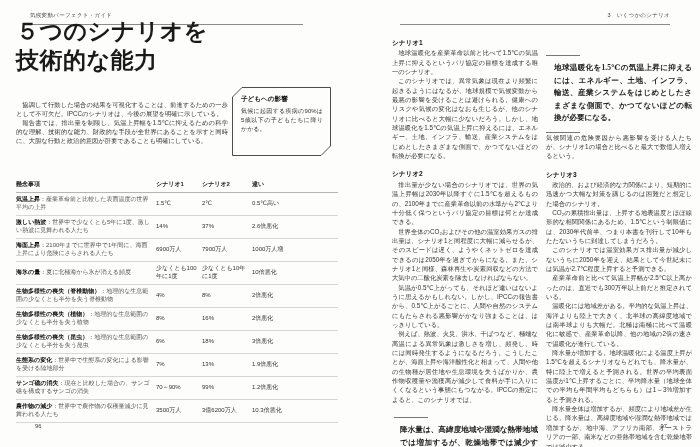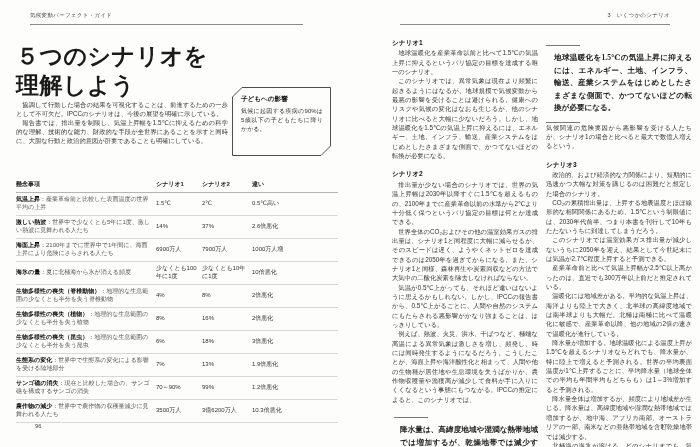--- a/index.html
+++ b/index.html
@@ -14,21 +14,21 @@
 
   
   .running{position:absolute;top:12px;font-size:5.5px;letter-spacing:.3px;color:#444;}
   .running-rule{position:absolute;top:24px;border-top:.7px solid #8a8a8a;}
   #page-left .running{left:30px;}
   #page-left .running-rule{left:30px;width:273px;}
   #page-right .running{right:30px;left:auto;text-align:right;}
   #page-right .running-rule{left:50px;width:270px;}
 
   
-  .title{position:absolute;left:16px;top:42px;font-size:23px;font-weight:bold;
+  .title{position:absolute;left:16px;top:17px;font-size:23px;font-weight:bold;
     line-height:29px;color:#1a1a1a;letter-spacing:.5px;}
   .intro{position:absolute;left:16px;top:100px;width:212px;font-size:6.3px;
     line-height:9.1px;color:#333;text-align:justify;}
   .intro p{margin:0;text-indent:6.3px;}
 
   .callout{position:absolute;left:232px;top:87px;width:99px;height:69px;}
   .callout svg{position:absolute;left:0;top:0;}
   .callout-inner{position:absolute;left:9px;top:8px;width:82px;}
   .callout-title{font-size:6.6px;font-weight:bold;color:#111;margin-bottom:3px;}
   .callout-body{font-size:6px;line-height:9px;color:#333;text-align:justify;}
@@ -58,35 +58,35 @@
   #col-1{left:42px;}
   #col-2{left:196px;}
   .col p{margin:0;text-indent:6.3px;}
   .scenario-h{font-weight:bold;font-size:6.6px;color:#111;margin:0 0 1px 0;}
   .scenario-h.mt{margin-top:9px;}
 
   .pullquote{font-family:"Liberation Serif","DejaVu Serif",serif;
     font-size:7.6px;line-height:12.5px;font-weight:bold;color:#222;
     text-align:justify;padding:6px 0 7px 8px;}
   .q-rule{width:34px;border-top:.8px solid #777;height:0;}
-  .quote-wrap{margin-top:7px;}
+  .quote-wrap{margin-top:17px;}
   .quote-wrap.bottom{margin-top:13px;margin-left:2px;}
   .quote-wrap.bottom .pullquote{padding-left:6px;}
   .after-quote{margin-top:10px;}
 </style>
 </head>
 <body>
 
 <div class="page" id="page-left">
   <div class="running">気候変動パーフェクト・ガイド</div>
   <div class="running-rule"></div>
 
   <div class="title">
     <div>５つのシナリオを</div>
-    <div>理解しよう</div>
+    <div>技術的な能力</div>
   </div>
 
   <div class="intro">
     <p>協調して行動した場合の結果を可視化することは、前進するための一歩として不可欠だ。IPCCのシナリオは、今後の展望を明確に示している。</p>
     <p>報告書では、排出量を制限し、気温上昇幅を1.5℃に抑えるための科学的な理解、技術的な能力、財政的な手段が全世界にあることを示すと同時に、大胆な行動と政治的意図が肝要であることも明確にしている。</p>
   </div>
 
   <div class="callout">
     <svg width="99" height="69" viewBox="0 0 99 69">
       <polygon points="10,0.5 98.5,0.5 98.5,59 89,68.5 0.5,68.5 0.5,10" fill="#fdfdfc" stroke="#3a3a3a" stroke-width="0.9"></polygon>

